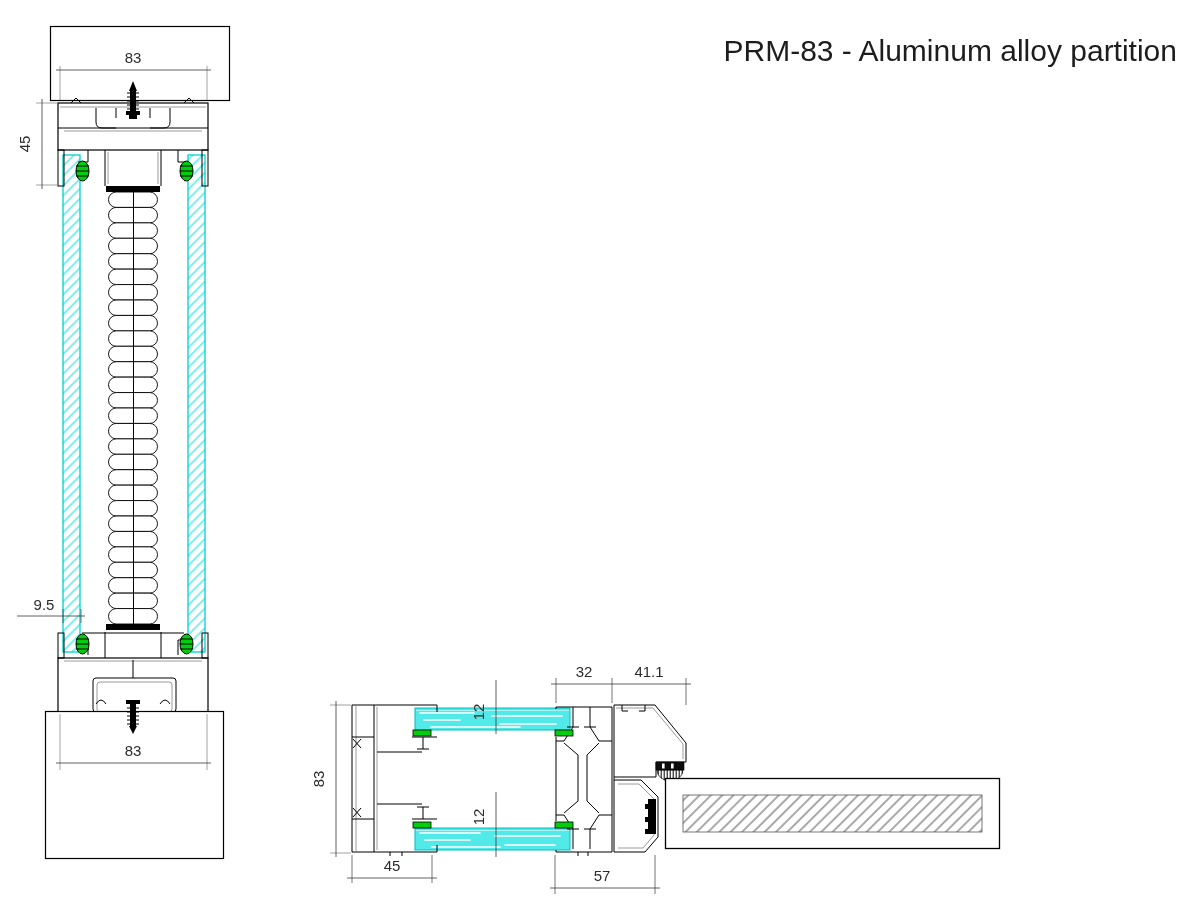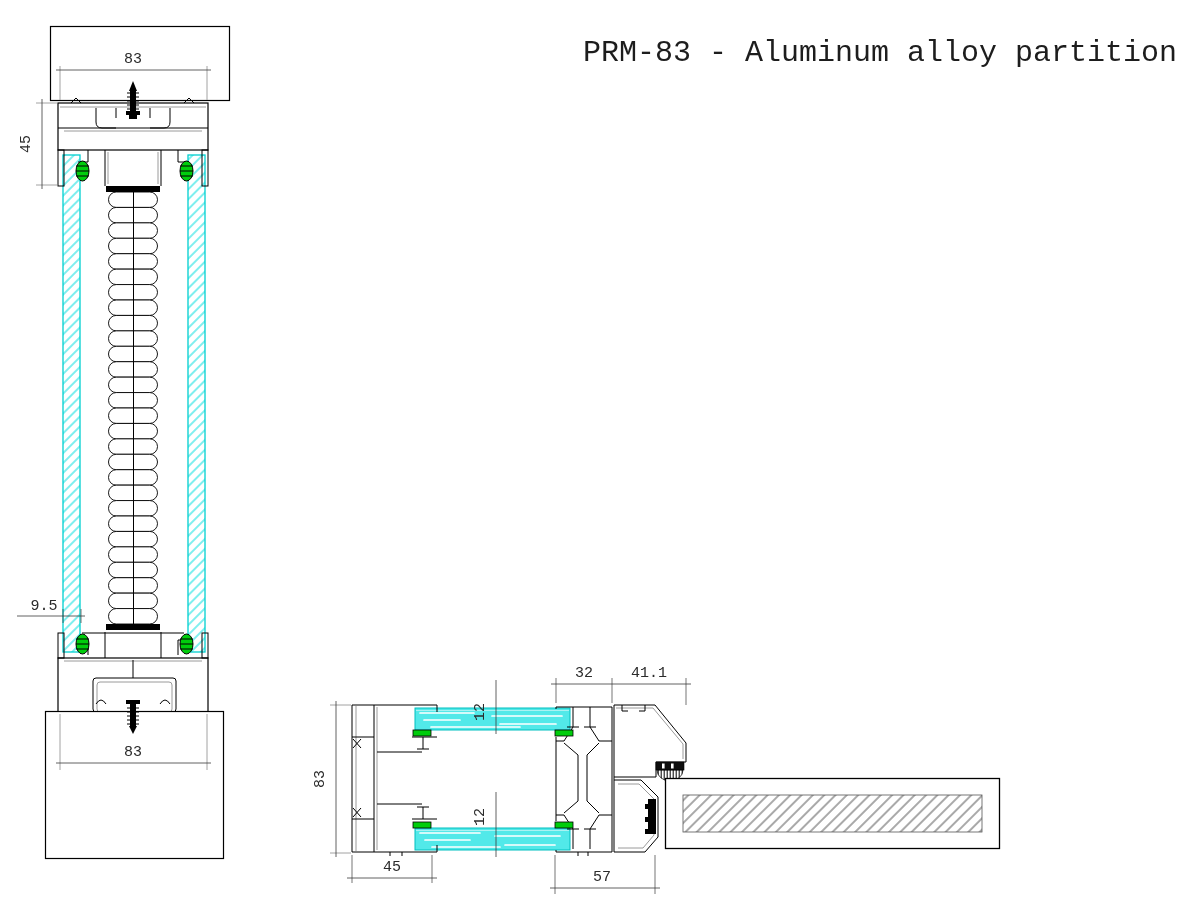--- a/index.html
+++ b/index.html
@@ -1,17 +1,17 @@
 <!DOCTYPE html>
 <html><head>
 <meta charset="utf-8">
 <style>
   html,body{margin:0;padding:0;background:#ffffff;}
   .canvas{position:relative;width:1182px;height:905px;background:#ffffff;overflow:hidden;
-          font-family:Liberation Mono, monospace;}
+          font-family:Liberation Sans, sans-serif;}
   svg{position:absolute;left:0;top:0;}
   .blk{fill:#ffffff;stroke:#000000;stroke-width:1.2;}
   .p  {fill:none;stroke:#000000;stroke-width:1;}
   .pg {fill:none;stroke:#8f8f8f;stroke-width:0.9;}
   .dimline{stroke:#3a3a3a;stroke-width:0.8;fill:none;}
   .ext {stroke:#3a3a3a;stroke-width:0.7;}
   .extg{stroke:#979797;stroke-width:0.9;}
   .dim{font-size:15px;fill:#2b2b2b;}
   .title{font-size:30px;fill:#1d1d1d;}
   .blkfill{fill:#000000;stroke:none;}

